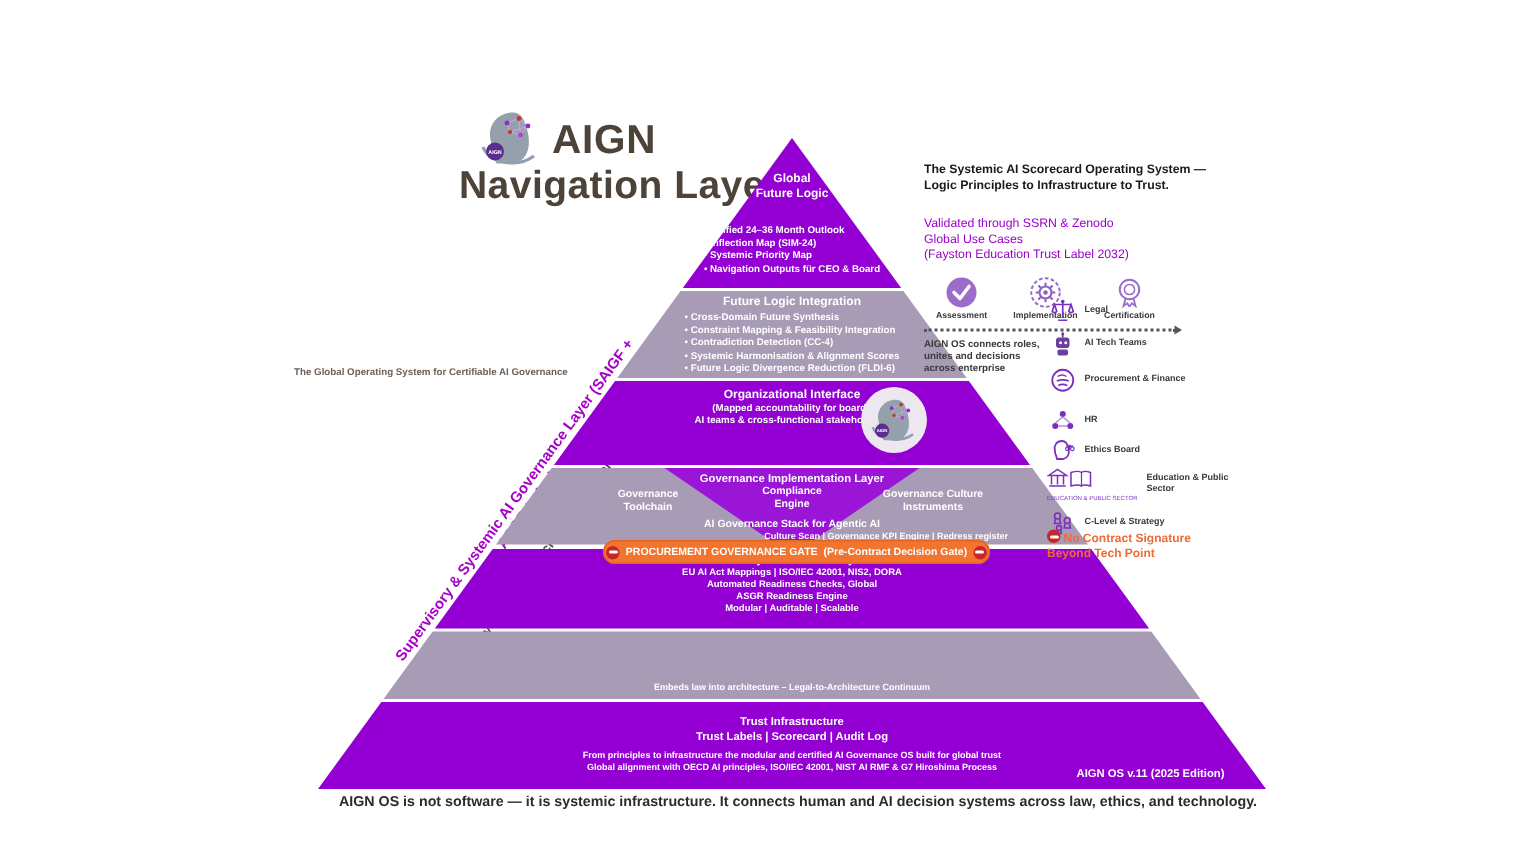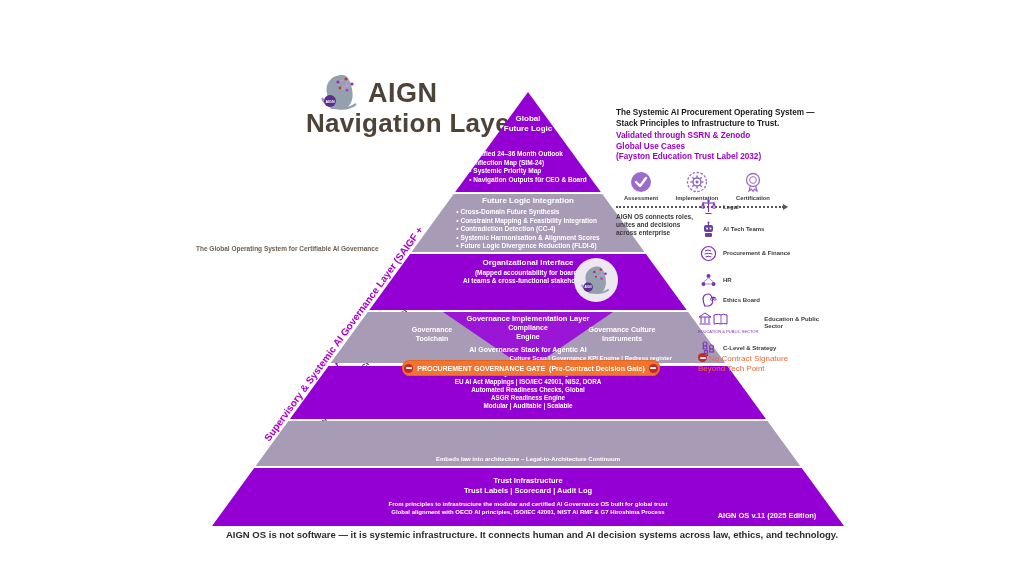--- a/index.html
+++ b/index.html
@@ -71,32 +71,32 @@
   
   #gate{left:402px;top:360px;width:258px;height:16px;background:#F2752F;border-radius:9px;
         display:flex;align-items:center;justify-content:center;gap:4px;color:#fff;
         font-size:7px;font-weight:800;white-space:nowrap;box-shadow:0 0 0 1px #E3661F inset;}
   .noentry{display:inline-block;width:9px;height:9px;border-radius:50%;background:#C62828;position:relative;flex:0 0 auto;}
   .noentry::after{content:"";position:absolute;left:1.5px;top:3.5px;width:6px;height:2px;background:#fff;border-radius:1px;}
 
   
   #rp{left:616px;top:108px;width:205px;}
   #rp-title{font-size:8.2px;line-height:10.5px;font-weight:800;color:#1A1A1A;}
-  #rp-valid{margin-top:2px;font-size:8.2px;line-height:10.5px;font-weight:700;color:#9A00C8;}
+  #rp-valid{margin-top:15px;font-size:8.2px;line-height:10.5px;font-weight:400;color:#9A00C8;}
   #rp-steps{display:flex;gap:6px;margin-top:8px;}
   .step{width:50px;display:flex;flex-direction:column;align-items:center;gap:2px;}
   .step-label{font-size:5.8px;font-weight:700;color:#3A3A3A;}
   #rp-dotline{margin-top:5px;width:168px;border-top:2px dotted #555;position:relative;}
   #rp-arrow{position:absolute;right:-4px;top:-4px;width:0;height:0;border-left:5px solid #555;
             border-top:3px solid transparent;border-bottom:3px solid transparent;}
   #rp-connects{margin-top:5px;width:86px;font-size:6.5px;line-height:8px;font-weight:700;color:#3A3A3A;}
   .role{position:absolute;display:flex;align-items:center;gap:6px;}
   .role-label{font-size:6px;line-height:7px;font-weight:700;color:#3A3A3A;max-width:72px;}
   .icon-cap{font-size:4px;color:#7B2FBE;text-align:center;display:block;letter-spacing:0;}
-  #rp-warning{left:698px;top:353px;width:130px;font-size:8px;line-height:10px;font-weight:400;color:#F06A35;}
+  #rp-warning{left:698px;top:353px;width:130px;font-size:8px;line-height:10px;font-weight:700;color:#F06A35;}
   #rp-warning .noentry{vertical-align:-1px;margin-right:2px;}
 
   
   #footer-caption{left:32px;top:529px;width:1000px;text-align:center;font-size:9.5px;
                   font-weight:800;color:#2E2A28;}
   svg{display:block;}
 </style>
 </head>
 <body>
 
@@ -205,22 +205,22 @@
 
 <div class="abs" id="gate">
   <span class="noentry"></span>
   <span>PROCUREMENT GOVERNANCE GATE</span>
   <span>(Pre-Contract Decision Gate)</span>
   <span class="noentry"></span>
 </div>
 
 <div class="abs" id="rp">
   <div id="rp-title">
-    <span>The Systemic AI Procurement Operating System —</span><br>
-    <span>Stack Principles to Infrastructure to Trust.</span>
+    <span>The Systemic AI Scorecard Operating System —</span><br>
+    <span>Logic Principles to Infrastructure to Trust.</span>
   </div>
   <div id="rp-valid">
     <span>Validated through SSRN &amp; Zenodo</span><br>
     <span>Global Use Cases</span><br>
     <span>(Fayston Education Trust Label 2032)</span>
   </div>
   <div id="rp-steps">
     <div class="step">
       <svg width="22" height="22" viewBox="0 0 22 22">
         <circle cx="11" cy="11" r="10" fill="#9B6CCB"></circle>

